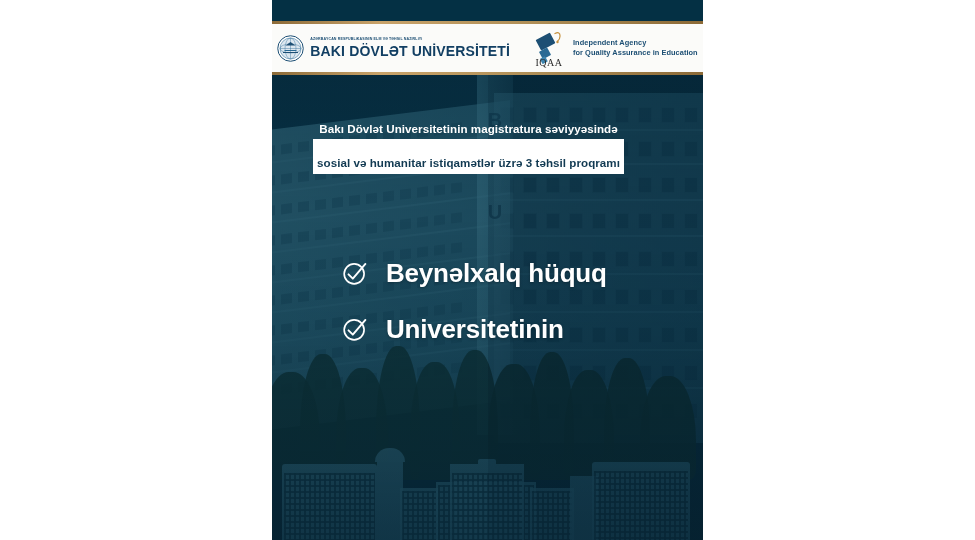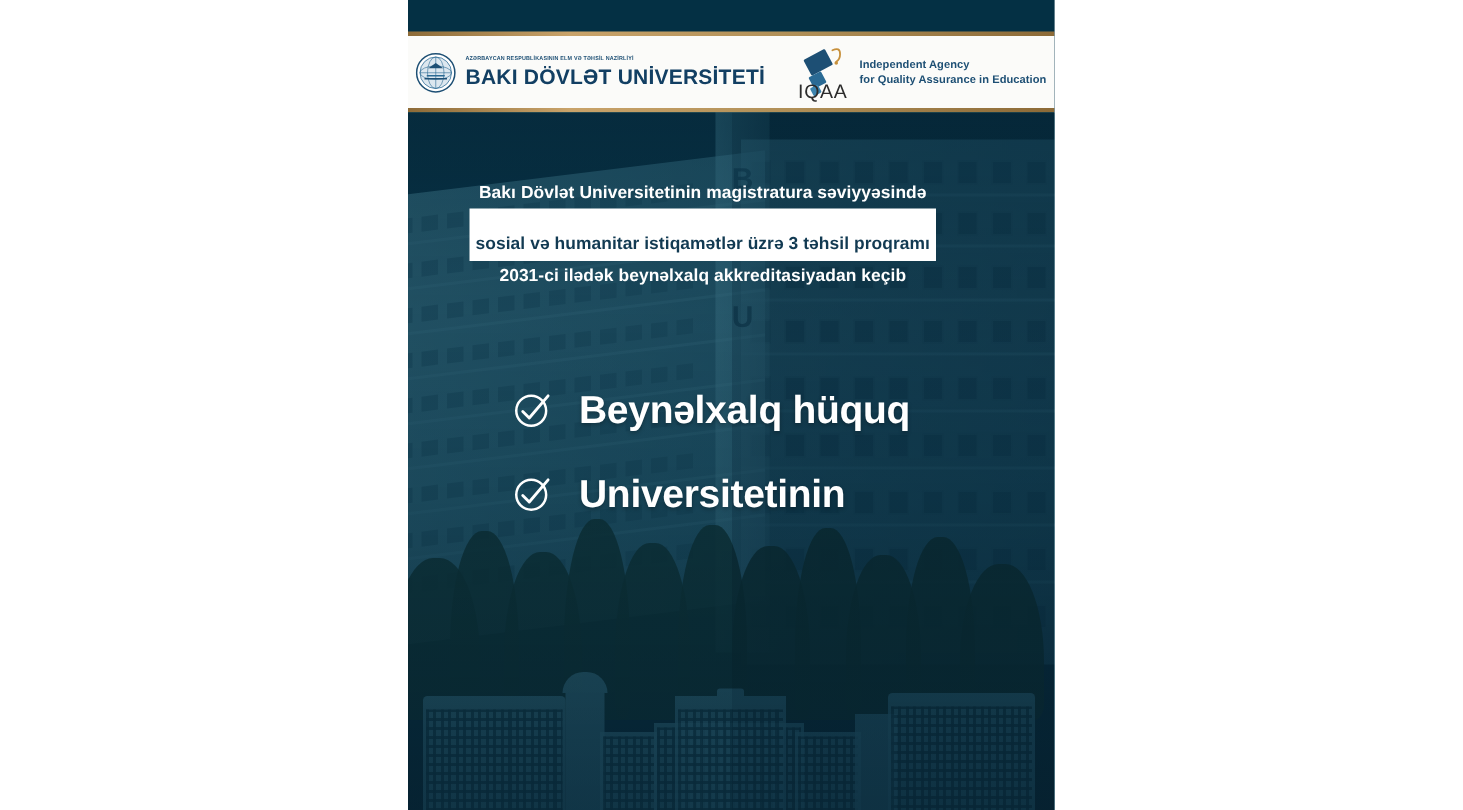--- a/index.html
+++ b/index.html
@@ -111,22 +111,23 @@
     width: 34px;
     height: 40px;
     flex: 0 0 34px;
   }
   .iqaa-mark svg { display: block; }
   .iqaa-abbr {
     position: absolute;
     left: 0;
     bottom: 0;
     width: 34px;
-    font-family: Liberation Sans, sans-serif;
-    font-size: 13px;
+    text-align: center;
+    font-family: Liberation Serif, serif;
+    font-size: 10px;
     letter-spacing: 0.5px;
     color: #2c2c2c;
   }
   .iqaa-text {
     line-height: 1.35;
     color: #1d4f74;
     font-size: 7.4px;
     font-weight: bold;
     letter-spacing: 0.05px;
     white-space: nowrap;
@@ -726,21 +727,20 @@
       <div class="tint-global"></div>
     </div>
 
     <div id="overlay">
 
       <div class="title-block">
         <div class="t-line">Bakı Dövlət Universitetinin magistratura səviyyəsində</div>
         <div>
           <span class="t-line hl">sosial və humanitar istiqamətlər üzrə 3 təhsil proqramı</span>
         </div>
-        <div class="t-line">2031-ci ilədək beynəlxalq akkreditasiyadan keçib</div>
       </div>
 
       <div class="prog-list">
 
         <div class="prog-item">
           <span class="chk">
             <svg viewBox="0 0 30 30" width="26" height="26" aria-hidden="true">
               <circle cx="14" cy="16" r="11.5" fill="none" stroke="#ffffff" stroke-width="1.9"></circle>
               <path d="M7.5 16.5 L12.5 21.5 L27 4.5" fill="none" stroke="#ffffff" stroke-width="2.2" stroke-linecap="round" stroke-linejoin="round"></path>
             </svg>

